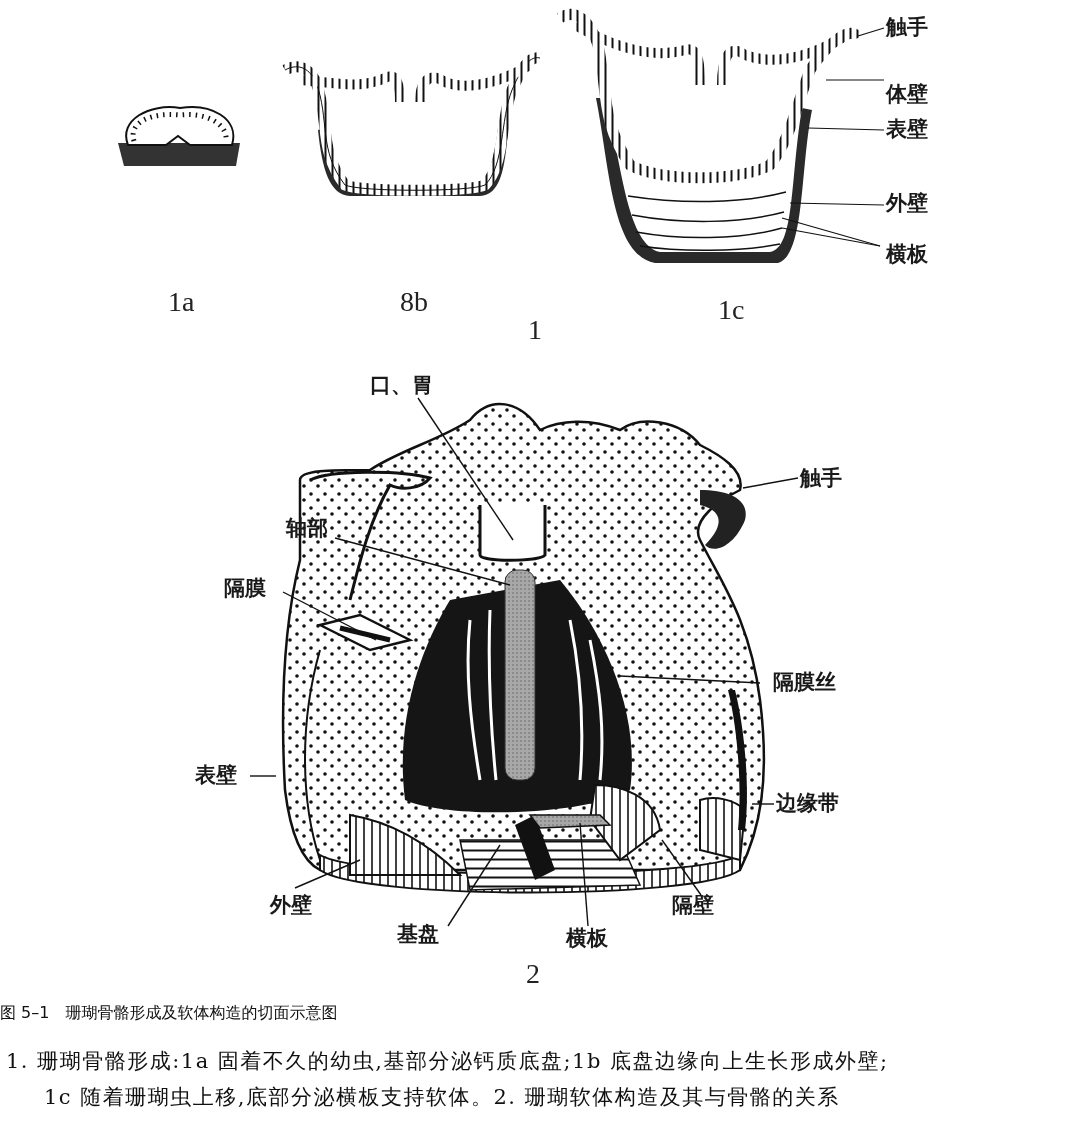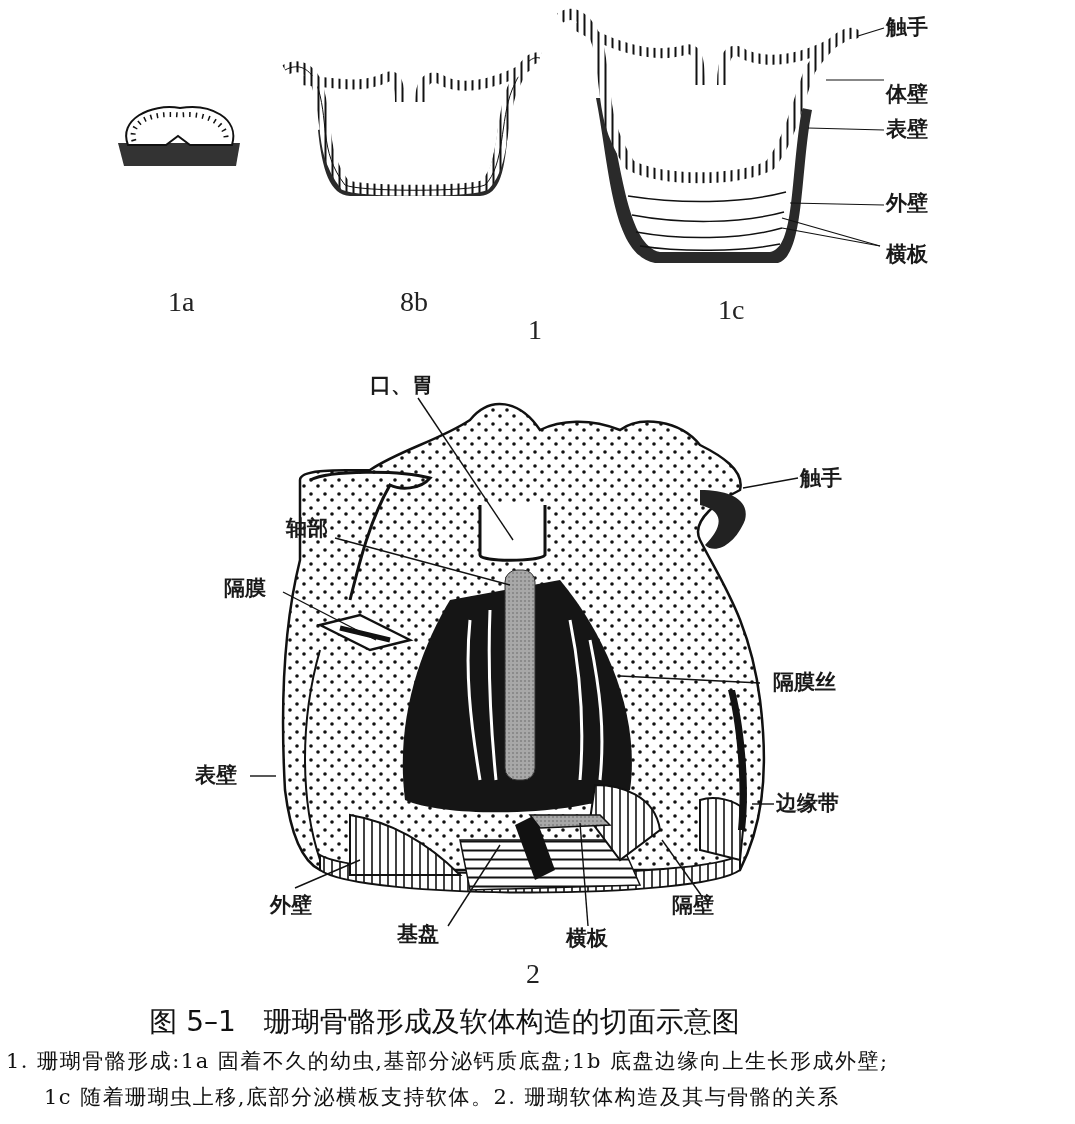--- a/index.html
+++ b/index.html
@@ -2,22 +2,22 @@
 <html><head>
 <meta charset="utf-8">
 <style>
   html, body { margin:0; padding:0; background:#ffffff; }
   body { width:1075px; height:1124px; position:relative; overflow:hidden;
          font-family: "DejaVu Serif", "Liberation Serif", serif; color:#111; }
   .lbl { position:absolute; font-size:21px; line-height:1; white-space:nowrap;
          font-family: Liberation Serif, serif; font-weight:bold; color:#1a1a1a; }
   .sub { position:absolute; font-size:28px; font-family: "Liberation Serif", serif; color:#222; }
   svg.fig { position:absolute; left:0; top:0; }
-  .caption-title { position:absolute; left:0; width:889px; top:1003px; text-align:center;
-                   font-size:28px; font-family: "DejaVu Sans", "Liberation Sans", sans-serif; color:#111; }
+  .caption-title { position:absolute; left:0; width:889px; top:1003px; text-align:left;
+                   font-size:16px; font-family: "DejaVu Sans", "Liberation Sans", sans-serif; color:#111; }
   .caption-body { position:absolute; left:0; width:1075px; font-size:21px; letter-spacing:1.5px;
                   font-family: "DejaVu Serif", "Liberation Serif", serif; color:#111; }
 </style>
 </head>
 <body>
 
 <svg class="fig" width="1075" height="1000" viewBox="0 0 1075 1000">
   <defs>
     <pattern id="hatch" width="7" height="10" patternUnits="userSpaceOnUse">
       <rect width="7" height="10" fill="#fff"></rect>

